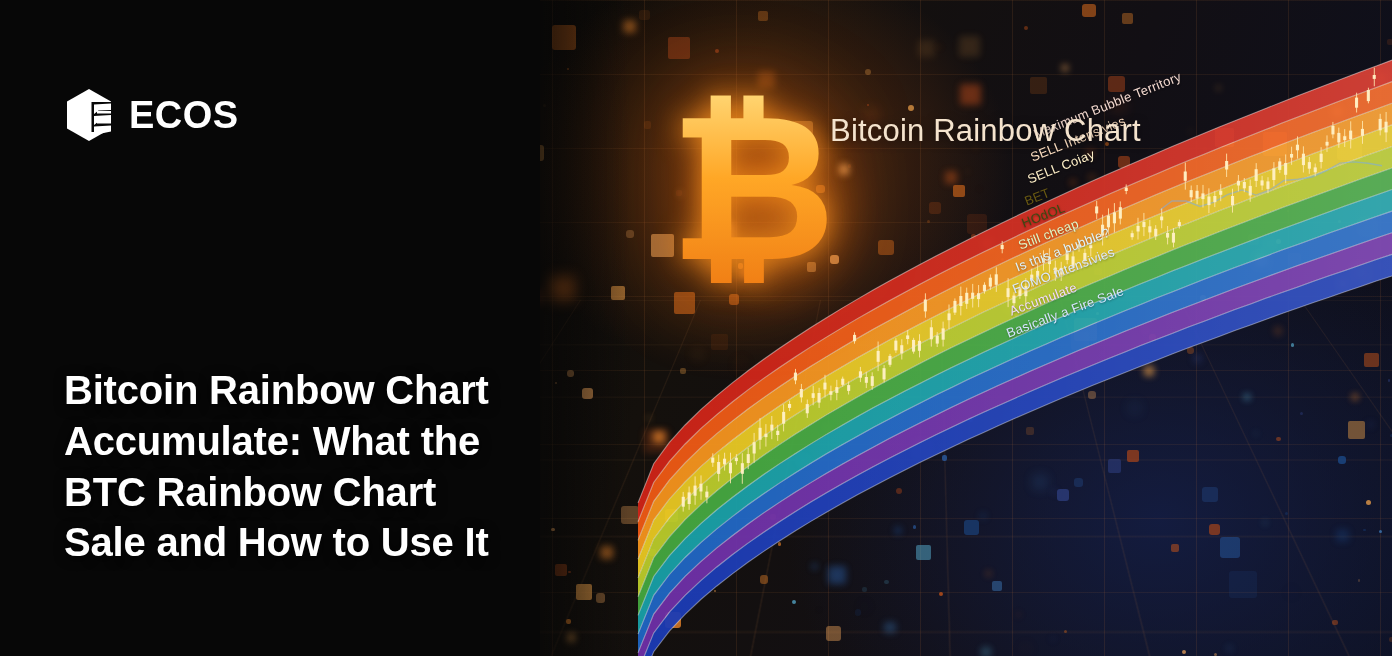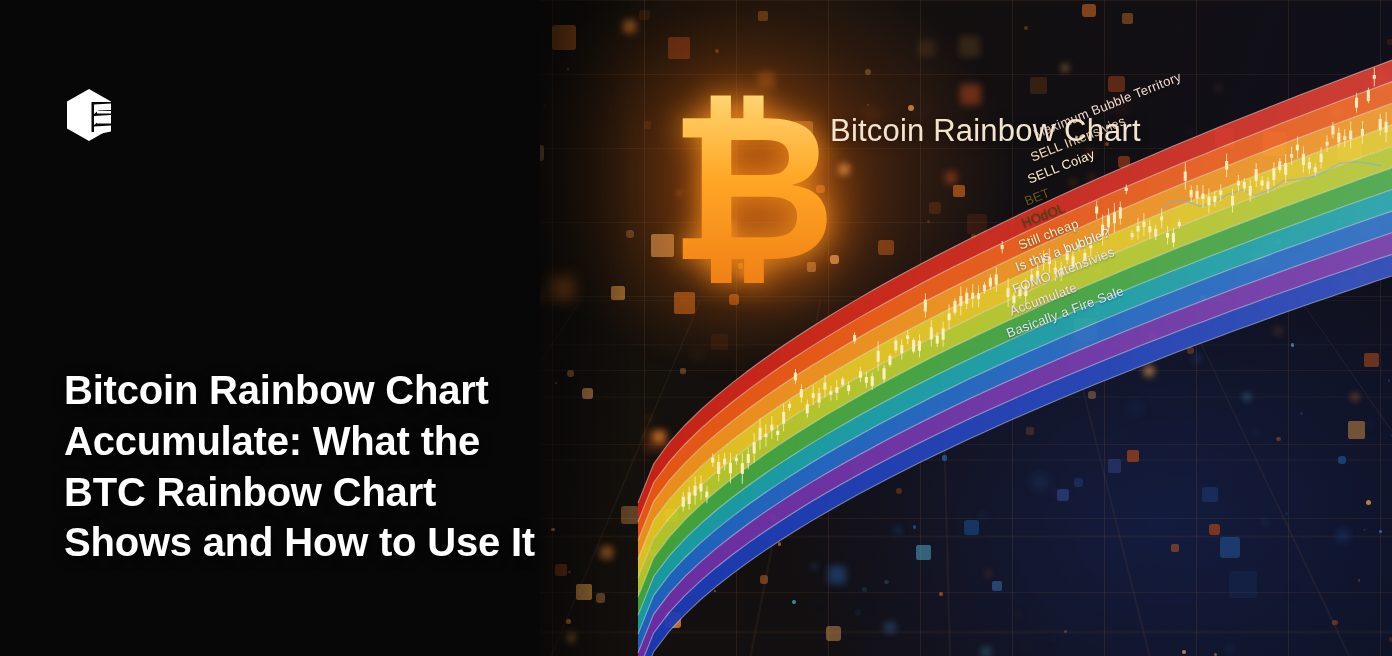--- a/index.html
+++ b/index.html
@@ -709,23 +709,24 @@
     <div class="left-panel-bg"></div>
 
     <div class="logo-row">
       <svg class="logo-mark" viewBox="0 0 50 54">
         <path d="M25 1 L47 13.5 L47 40.5 L25 53 L3 40.5 L3 13.5 Z" fill="#ffffff"></path>
         <path d="M27.5 14 L47 14 L47 23 L33 23 L33 25.5 L47 25.5 L47 33 L33 33 L33 35.5 L47 35.5 L47 44 L27.5 44 Z" fill="#070707"></path>
         <path d="M30 16.5 L47 15.5 L47 22 L34.5 22.5 L30 26 Z" fill="#ffffff"></path>
         <path d="M30 28 L47 27 L47 33 L34.5 33.5 L30 37 Z" fill="#ffffff"></path>
         <path d="M30 38.5 L47 37.5 L47 43.5 L30 47 Z" fill="#ffffff"></path>
       </svg>
+      <div class="logo-text">ECOS</div>
     </div>
 
     <h1 class="headline" id="headline">
         <span>Bitcoin Rainbow Chart</span>
         <span>Accumulate: What the</span>
         <span>BTC Rainbow Chart</span>
-        <span>Shows and How to Use It</span>
+        <span>Sale and How to Use It</span>
       </h1>
   </div>
 
 </div>
 
 </body></html>

